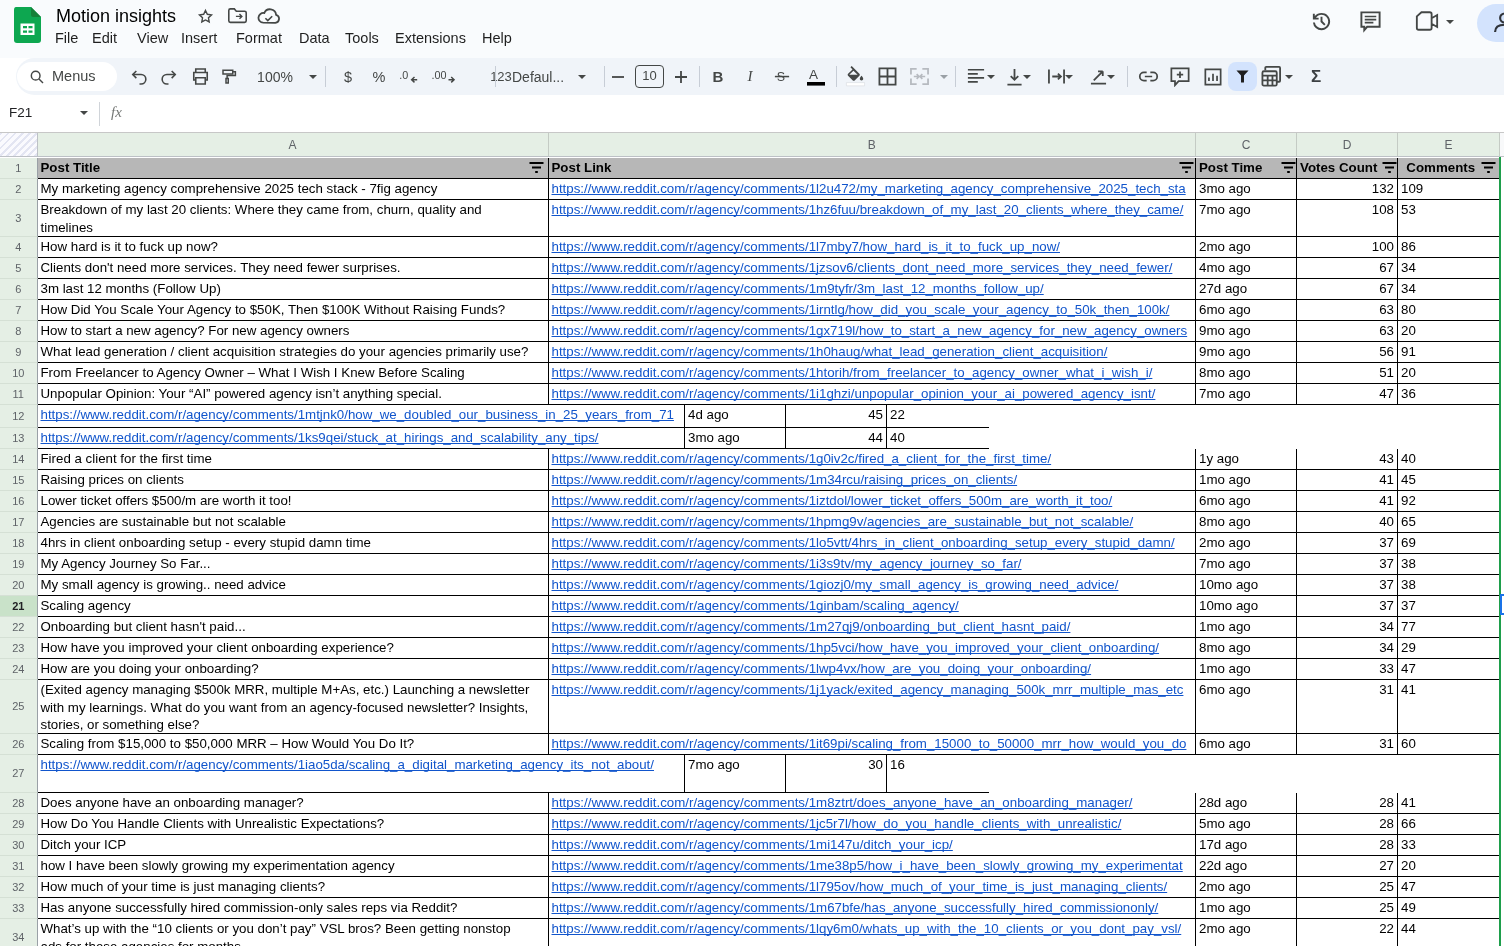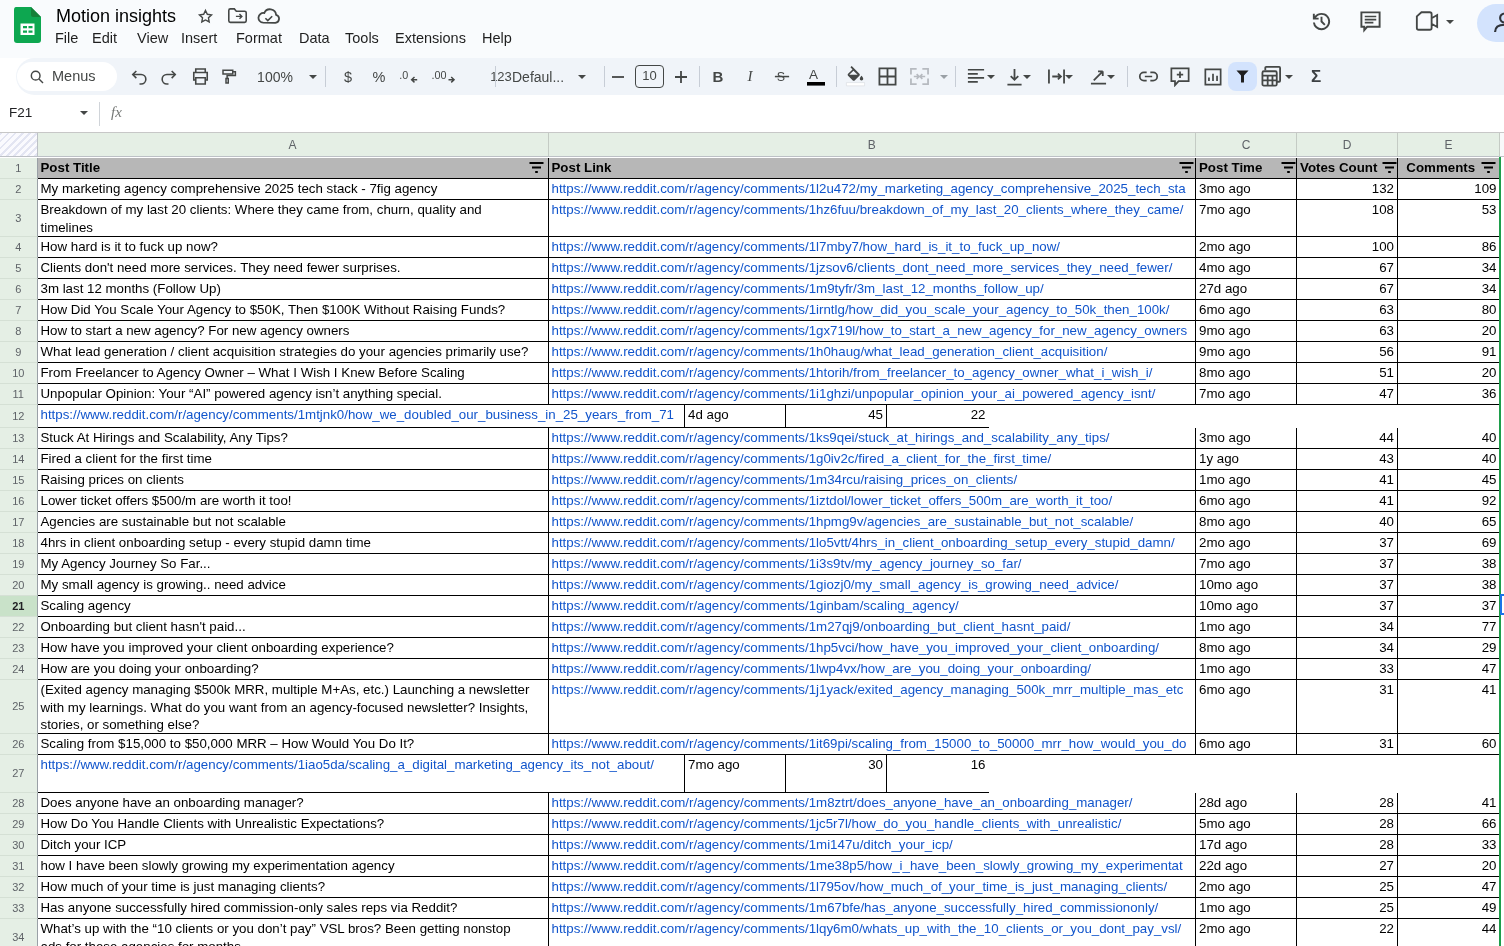--- a/index.html
+++ b/index.html
@@ -36,22 +36,22 @@
 #rowsbox{position:absolute;left:0;top:24.5px;width:1504px}
 .gr{display:flex;width:1500px}
 .rn{width:37.5px;flex:none;background:#e5efe5;border-right:1px solid #9aa0a6;border-bottom:1px solid #d5e0d5;color:#5f6368;font-size:11px;display:flex;align-items:center;justify-content:center}
 .rh21{background:#c9e2c9;color:#202124;font-weight:700}
 .hd{background:#b7b7b7;font-weight:700;color:#000}
 .gr>div:not(.rn){border-bottom:1.5px solid #000;overflow:hidden;font-size:13.3px;line-height:17.5px;padding:1.5px 3px 0 3px;color:#000}
 .ca{width:511px;flex:none;border-right:1.5px solid #000}
 .cb{width:647.5px;flex:none;border-right:1.5px solid #000;white-space:nowrap}
 .cc{width:101px;flex:none;border-right:1.5px solid #000;white-space:nowrap}
 .cd{width:101px;flex:none;border-right:1.5px solid #000;text-align:right}
-.ce{width:101.5px;flex:none;text-align:right}
-.lk{color:#1155cc;text-decoration-skip-ink:none}
+.ce{width:101.5px;flex:none;text-align:left}
+.lk{color:#1155cc;text-decoration:underline;text-decoration-skip-ink:none}
 .fic{position:absolute;top:3.5px}
 #greenline{position:absolute;left:1498.5px;top:24px;width:2px;height:789px;background:#1e9e4b}
 #fcol{position:absolute;left:1500.5px;top:24.5px;width:3.5px;height:788px;background:#fff}
 #sel21{position:absolute;left:1499.5px;top:460.5px;width:4.5px;height:21px;background:#fff;border-top:2px solid #1a73e8;border-left:2px solid #1a73e8;border-bottom:2px solid #1a73e8}
 </style></head>
 <body>
 
 <div id="topbar">
  <div id="logo">
   <svg width="27" height="36" viewBox="0 0 27 36">
@@ -418,21 +418,20 @@
 </div>
 <div class="gr" style="height:23px">
 <div class="rn">12</div>
 <div class="cb"><span class="lk">https://www.reddit.com/r/agency/comments/1mtjnk0/how_we_doubled_our_business_in_25_years_from_71</span></div>
 <div class="cc">4d ago</div>
 <div class="cd">45</div>
 <div class="ce">22</div>
 </div>
 <div class="gr" style="height:21px">
 <div class="rn">13</div>
-<div class="ca">Stuck At Hirings and Scalability, Any Tips?</div>
 <div class="cb"><span class="lk">https://www.reddit.com/r/agency/comments/1ks9qei/stuck_at_hirings_and_scalability_any_tips/</span></div>
 <div class="cc">3mo ago</div>
 <div class="cd">44</div>
 <div class="ce">40</div>
 </div>
 <div class="gr" style="height:21px">
 <div class="rn">14</div>
 <div class="ca">Fired a client for the first time</div>
 <div class="cb"><span class="lk">https://www.reddit.com/r/agency/comments/1g0iv2c/fired_a_client_for_the_first_time/</span></div>
 <div class="cc">1y ago</div>

